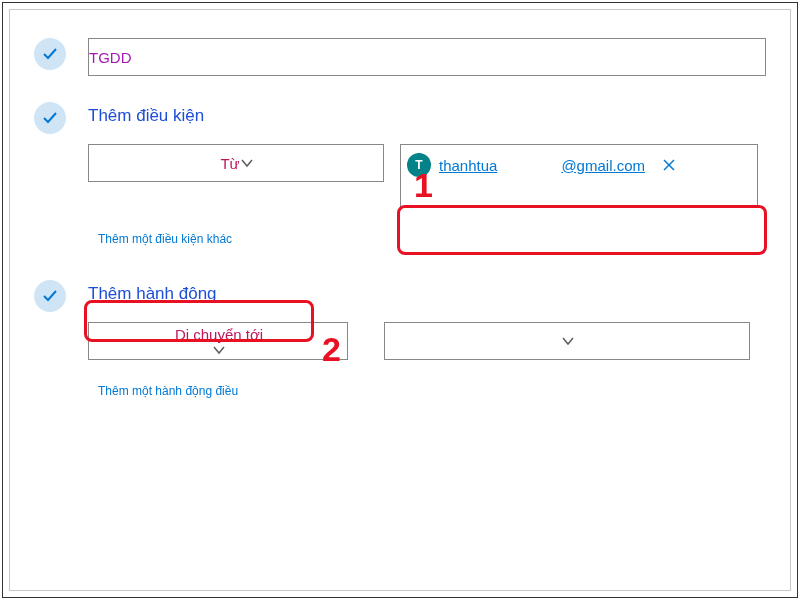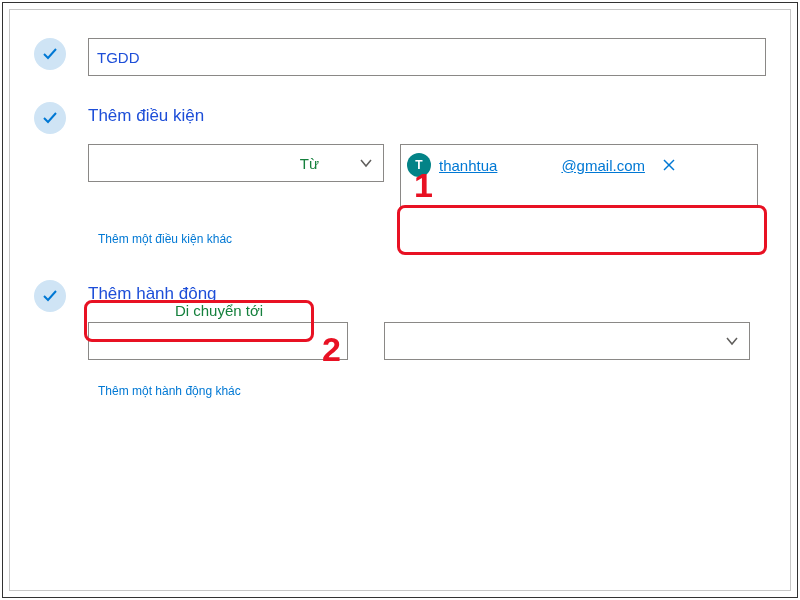--- a/index.html
+++ b/index.html
@@ -51,43 +51,42 @@
     color: #1d4ed8;
     font-weight: 400;
     margin-bottom: 18px;
     margin-top: 4px;
   }
   .rule-name-input {
     width: 100%;
     max-width: 680px;
     height: 38px;
     border: 1px solid #8a8886;
-    padding: 0 8px;
+    padding: 0 0;
     font-size: 15px;
-    color: #1d4ed8;
+    color: #a21caf;
     font-family: inherit;
   }
   .condition-row {
     display: flex;
     gap: 16px;
     align-items: flex-start;
   }
   .dropdown {
     height: 38px;
     border: 1px solid #8a8886;
     display: flex;
     align-items: center;
-    justify-content: flex-end;
+    justify-content: center;
     padding: 0 10px 0 12px;
     font-size: 15px;
-    color: #15803d;
+    color: #be185d;
     background: #fff;
     cursor: pointer;
     min-width: 0;
-    gap: 40px;
   }
   .dropdown.condition { width: 296px; }
   .dropdown.action { width: 260px; flex-direction: column; }
   .dropdown.action-target { width: 366px; }
   .chevron {
     width: 14px; height: 14px;
     stroke: #605e5c;
     stroke-width: 1.5;
     fill: none;
   }
@@ -225,21 +224,21 @@
                   <polyline points="2,4 7,10 12,4"></polyline>
                 </svg>
             </div>
             <div class="dropdown action-target">
               <span></span>
               <svg class="chevron" viewBox="0 0 14 14">
                   <polyline points="2,4 7,10 12,4"></polyline>
                 </svg>
             </div>
           </div>
-          <span class="link-btn">Thêm một hành động khác</span>
+          <span class="link-btn">Thêm một hành động điều</span>
         </div>
       </div>
 
     </div>
 
     <div class="annot-box" style="top:195px; left:387px; width:370px; height:50px;"></div>
     <div class="annot-num" style="top:156px; left:404px;">1</div>
 
     <div class="annot-box" style="top:290px; left:74px; width:230px; height:42px;"></div>
     <div class="annot-num" style="top:320px; left:312px;">2</div>

